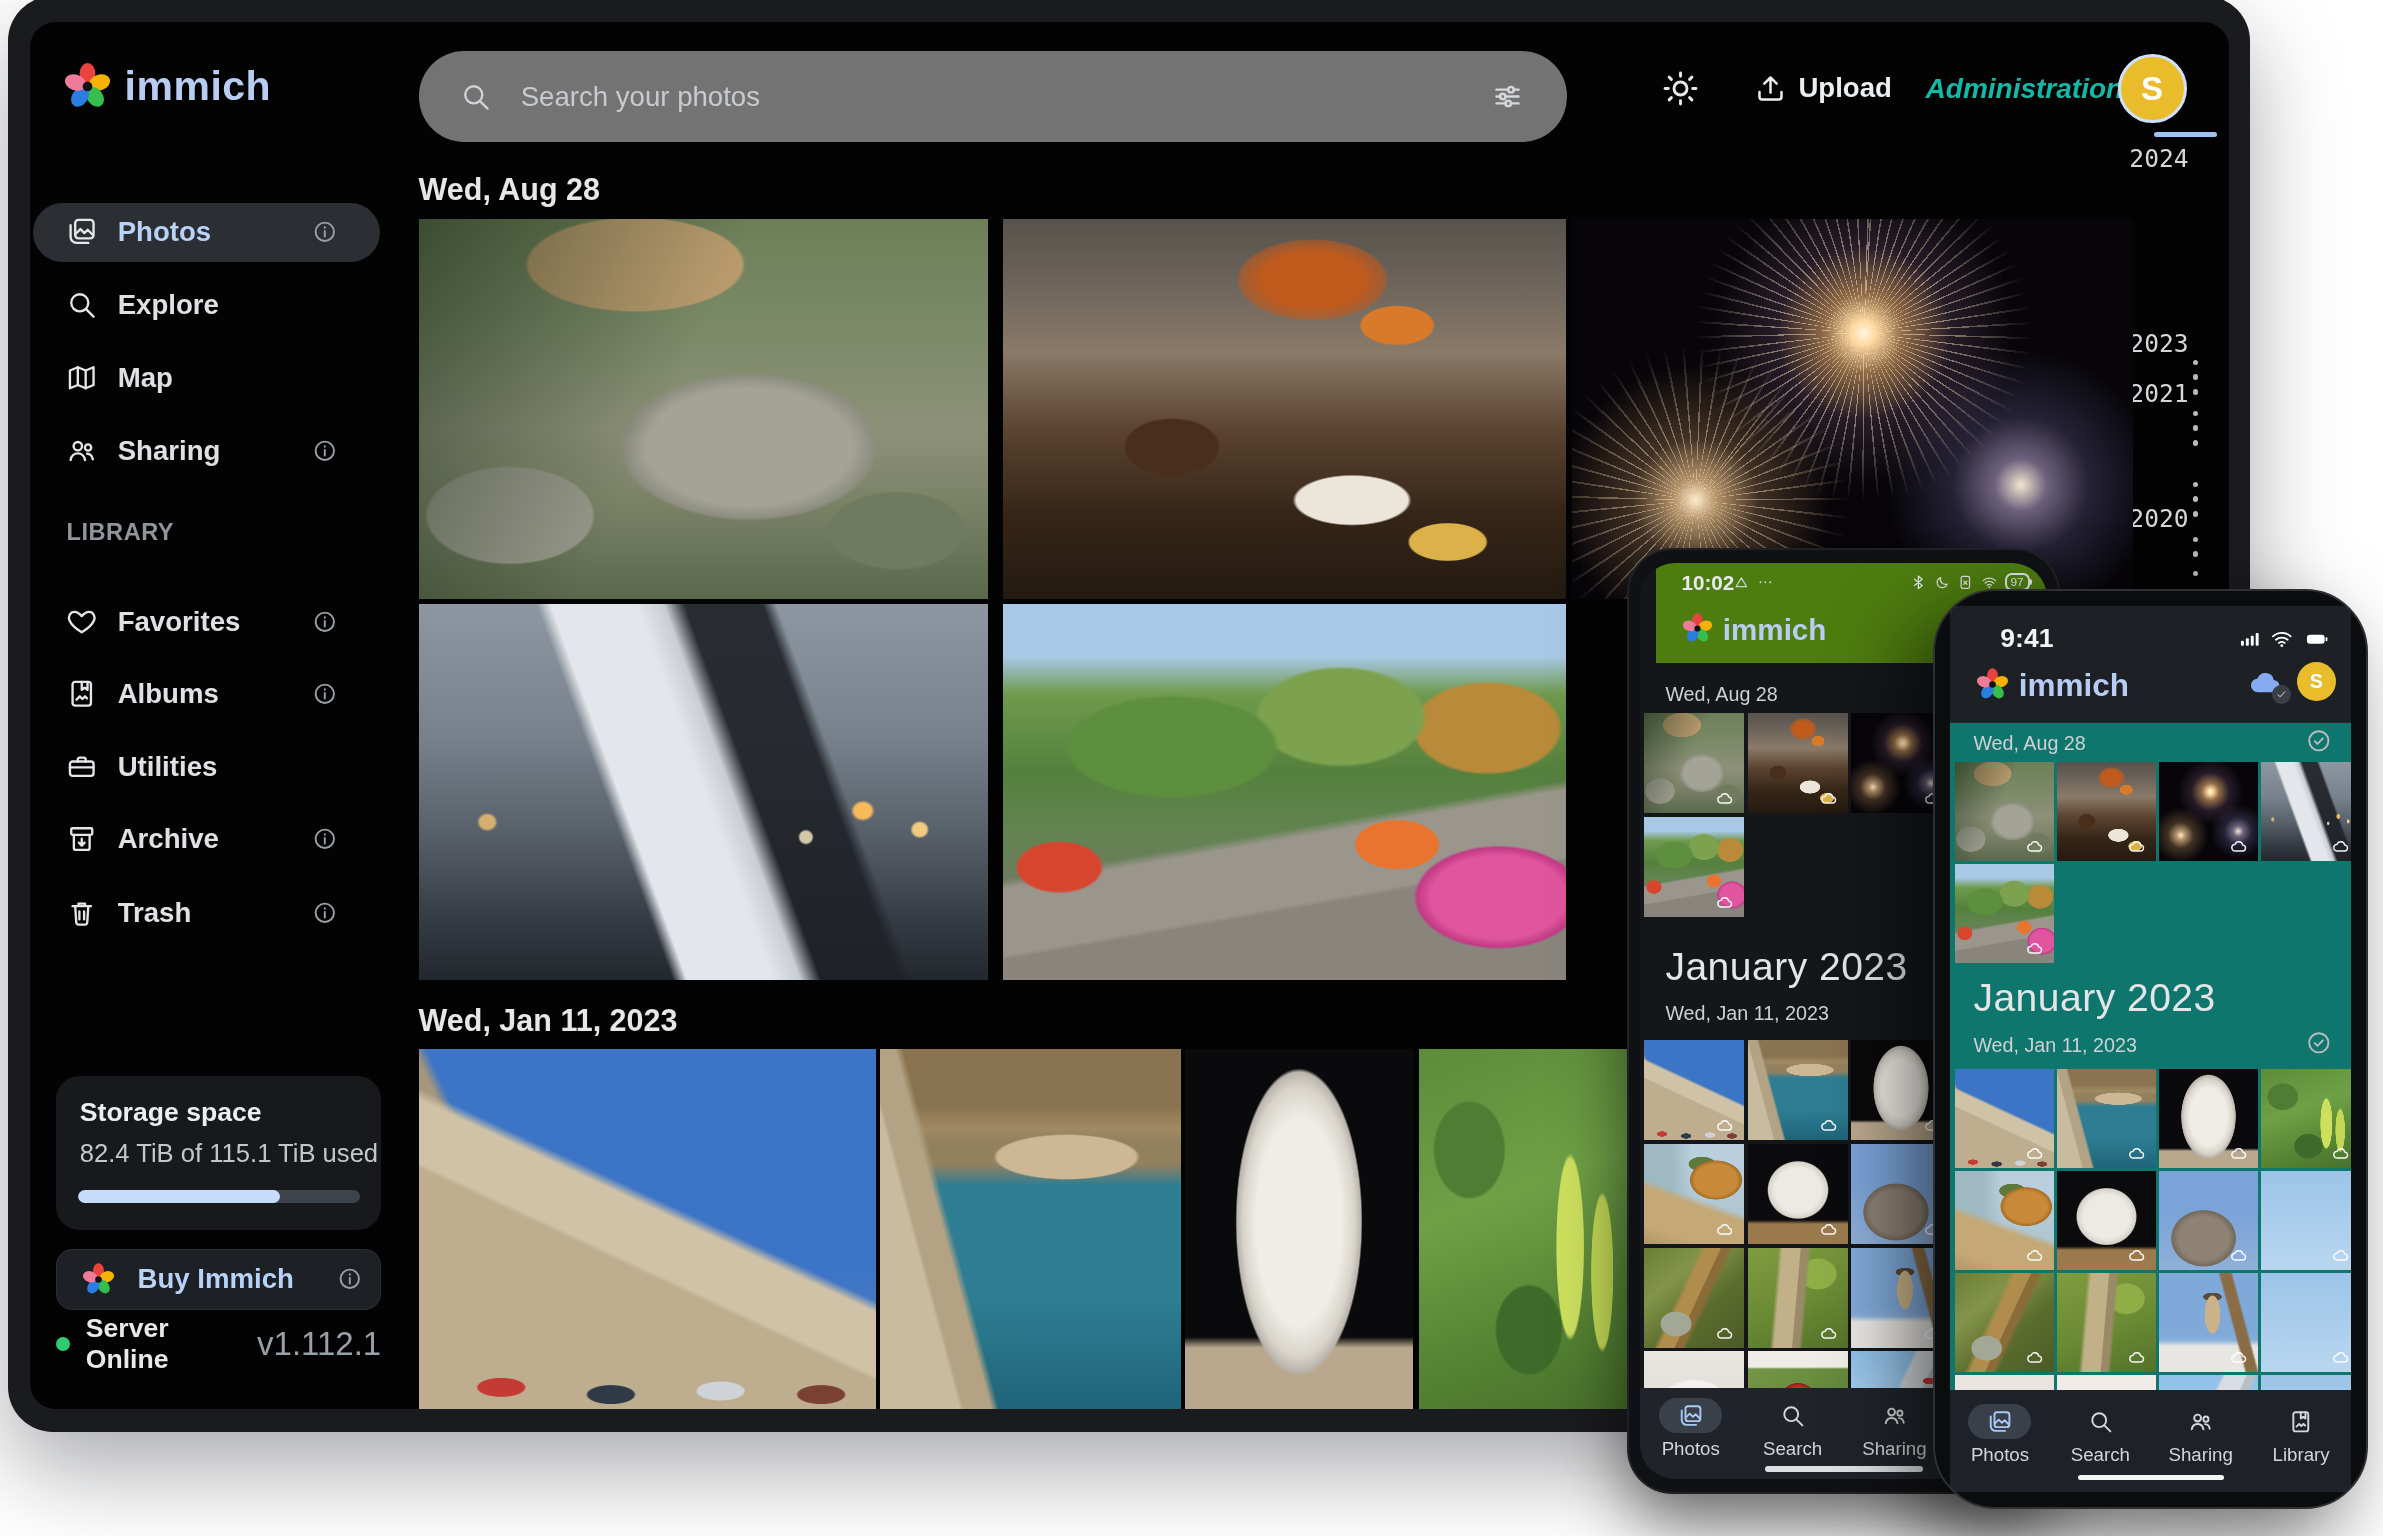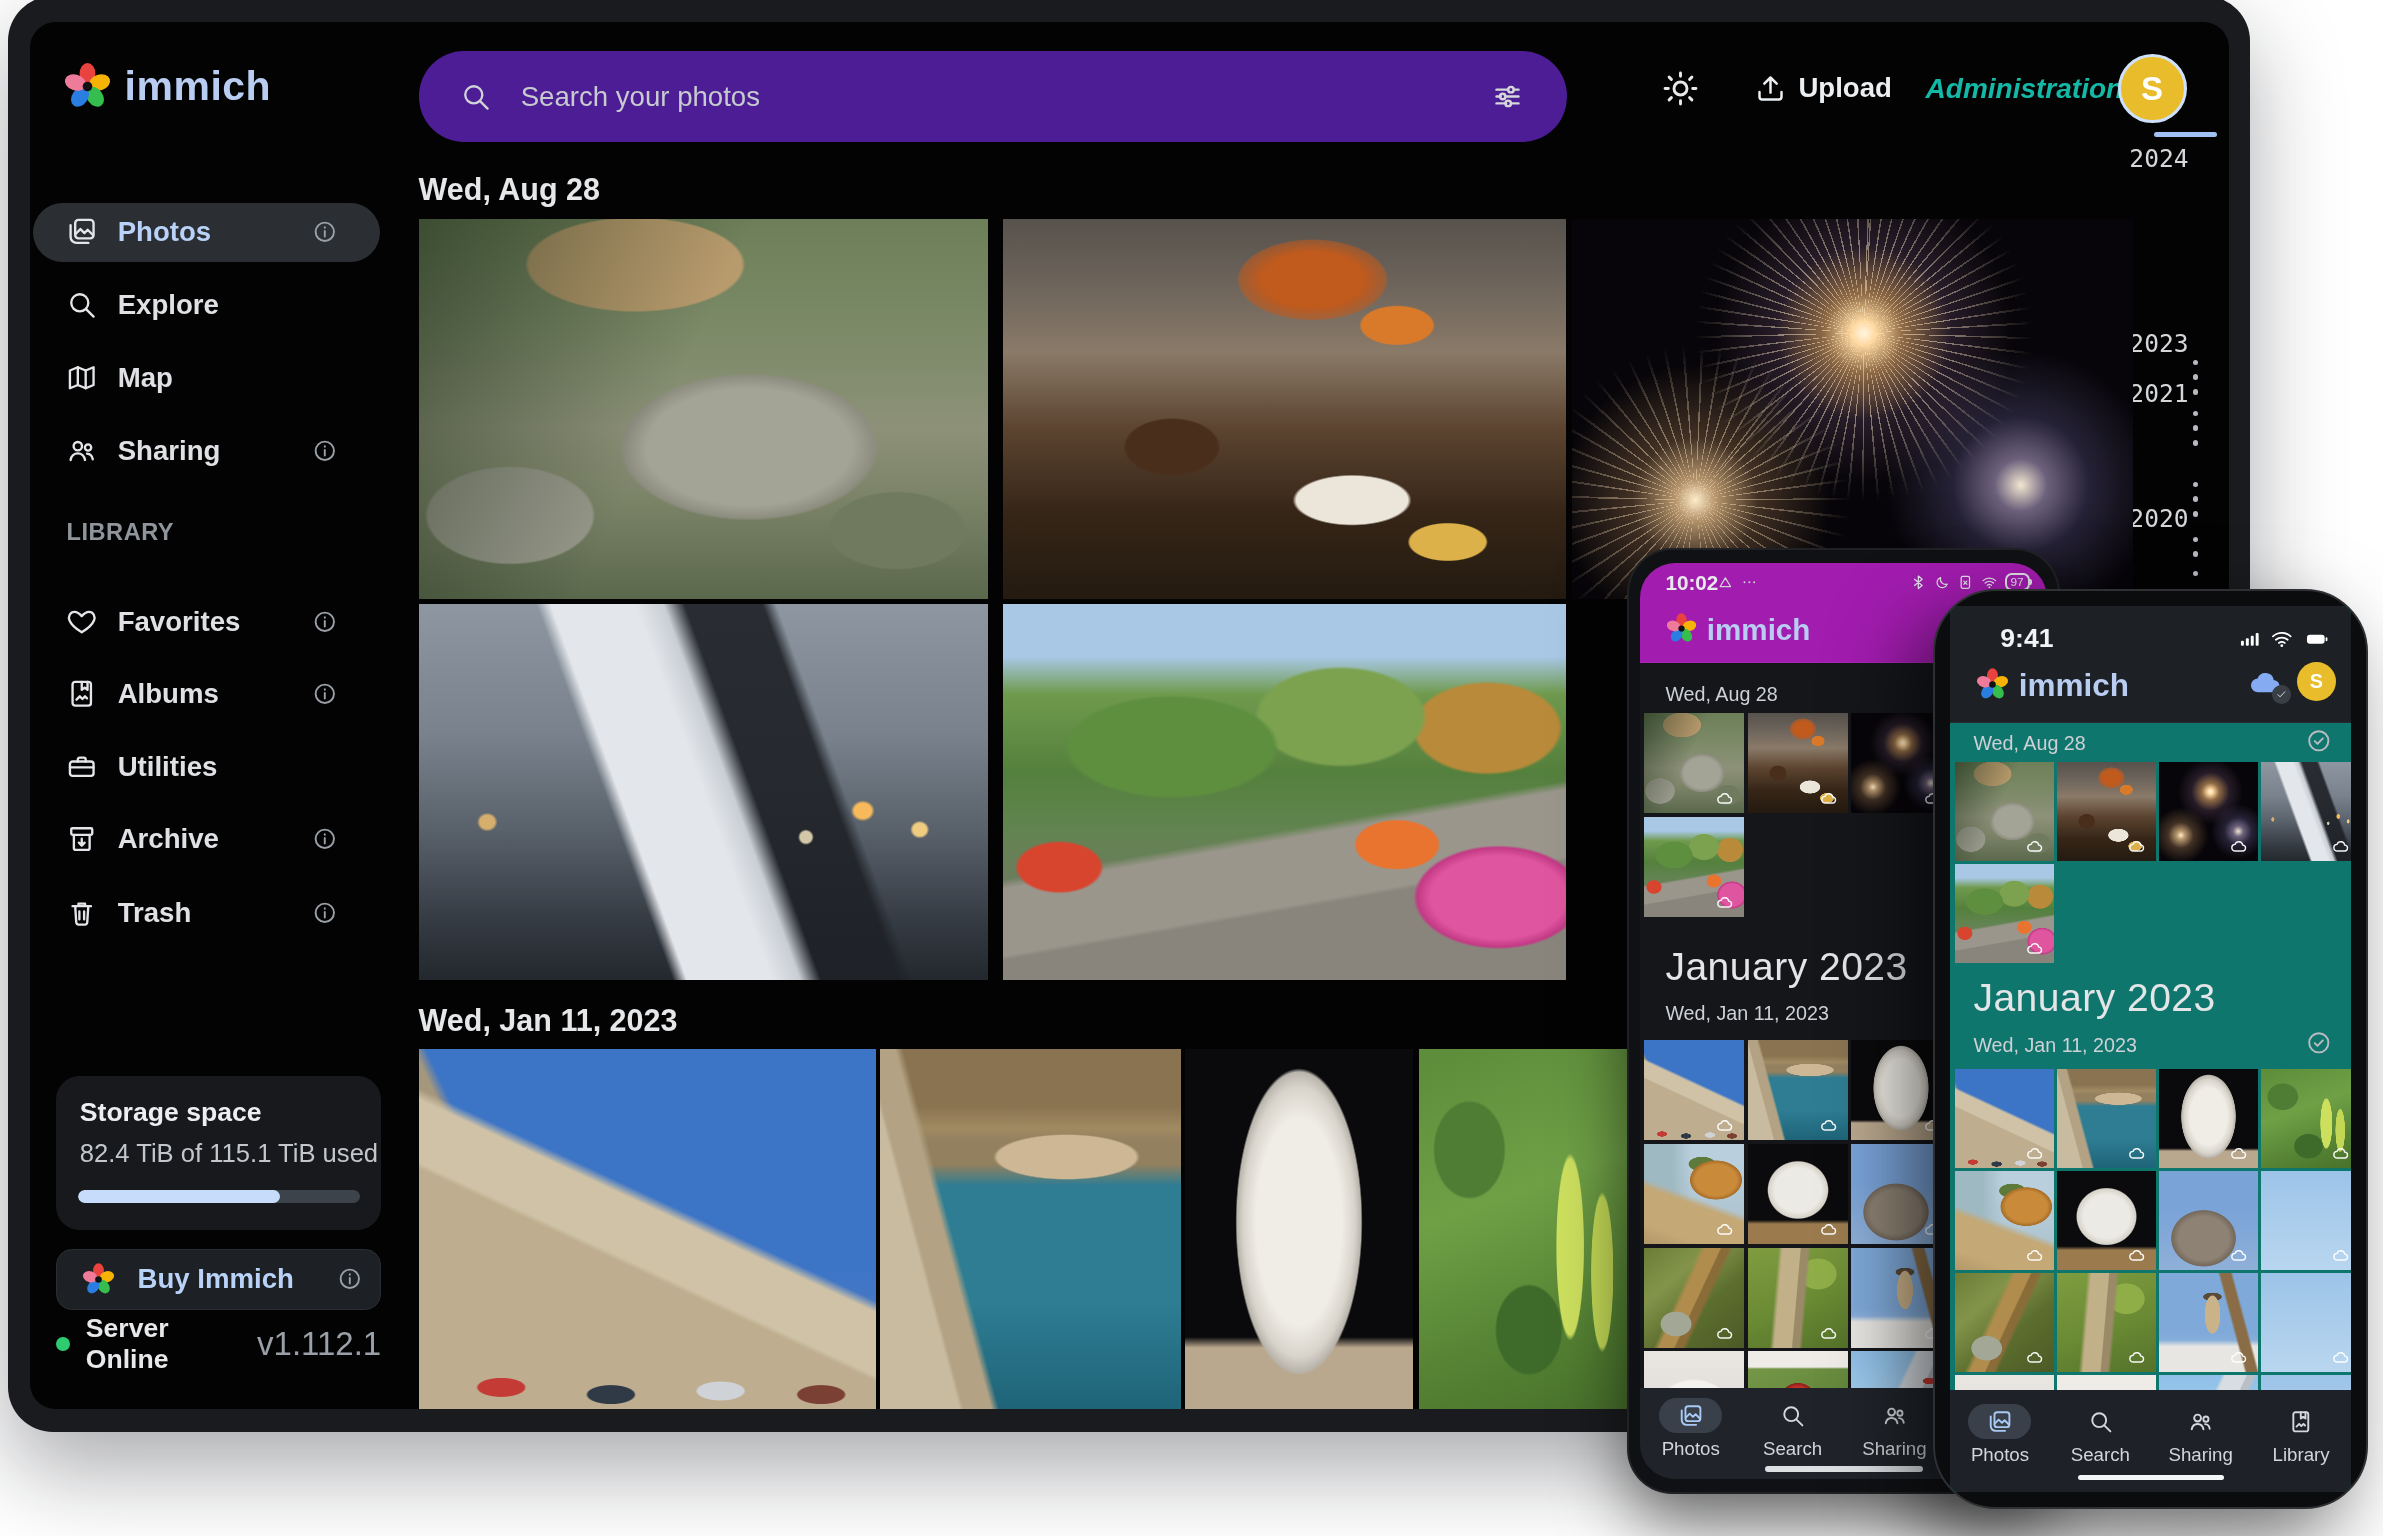--- a/index.html
+++ b/index.html
@@ -12,21 +12,21 @@
   .desktop-bezel{position:absolute;left:7.9px;top:-3.9px;width:2242px;height:1436px;border-radius:45px;
     background:#1a1b1e;box-shadow:0 39px 89px rgba(15,18,25,.35);}
   .desktop-app{position:absolute;left:29.6px;top:21.7px;width:2199px;height:1387px;border-radius:25.6px;
     background:#030304;overflow:hidden;z-index:2;color:#e6e7e9;}
 
   
   .logo-flower{position:absolute;left:32.5px;top:39px;width:51px;height:51px;}
   .logo-text{position:absolute;left:95px;top:39px;height:51px;line-height:51px;
     font-size:41px;font-weight:600;color:#b9cdf3;letter-spacing:0.5px;}
   .search-pill{position:absolute;left:389px;top:29.6px;width:1148px;height:91px;border-radius:45px;
-    background:#4c1d95;display:flex;align-items:center;}
+    background:#737373;display:flex;align-items:center;}
   .search-ic{width:31.5px;height:31.5px;color:#cfd2d6;margin-left:41px;flex:0 0 auto;}
   .search-input{flex:1;margin-left:27.6px;background:transparent;border:none;outline:none;
     font-family:"Liberation Sans",sans-serif;font-size:27.6px;color:#e5e7ea;}
   .search-input::placeholder{color:#c7cbd0;}
   .filter-ic{width:33px;height:33px;color:#d5d8db;margin-right:43px;flex:0 0 auto;cursor:pointer;}
   .sun-btn{position:absolute;left:1631px;top:47px;width:39px;height:39px;color:#e8e9eb;cursor:pointer;}
   .upload-btn{position:absolute;left:1724px;top:47px;height:39px;display:flex;align-items:center;gap:11.8px;
     color:#eceff1;font-size:27.6px;font-weight:700;cursor:pointer;}
   .upload-btn .up-ic{width:33px;height:33px;}
   .admin-btn{position:absolute;left:1896px;top:51px;font-size:28px;font-weight:700;color:#14b8a6;cursor:pointer;font-style:italic;}
@@ -76,21 +76,21 @@
     background:#101114;border:2px solid rgba(255,255,255,.07);box-sizing:border-box;
     box-shadow:0 29.6px 69px rgba(0,0,0,.55);z-index:5;}
   .android .screen{position:absolute;left:10.8px;top:12.8px;right:10.8px;bottom:12.8px;border-radius:35px;
     overflow:hidden;background:#14161a;color:#e6e7e9;}
   .iphone{position:absolute;left:1933px;top:589px;width:435px;height:920px;border-radius:63px;
     background:#0b0c0e;border:2px solid #2e3033;box-sizing:border-box;
     box-shadow:-23.6px 29.6px 79px rgba(0,0,0,.55);z-index:10;}
   .iphone .screen{position:absolute;left:14.8px;top:14.8px;right:14.8px;bottom:14.8px;border-radius:9px;
     overflow:hidden;background:#0f766e;color:#e6e7e9;}
 
-  .a-top{position:absolute;left:0;right:0;top:0;height:99px;background:#a21caf;border-bottom:1px solid rgba(255,255,255,.05);padding-left:37px;}
+  .a-top{position:absolute;left:16px;right:0;top:0;height:99px;background:#4d7c0f;border-bottom:1px solid rgba(255,255,255,.05);padding-left:37px;}
   .a-time{position:absolute;left:25.6px;top:7.9px;font-size:20.7px;font-weight:600;color:#e8eaec;}
   .a-st-l{position:absolute;left:77px;top:10.8px;display:flex;gap:7.9px;color:#cfd3d7;}
   .a-st-l svg{width:16.7px;height:16.7px;}
   .a-st-r{position:absolute;right:17.7px;top:9.9px;display:flex;align-items:center;gap:6.9px;color:#dfe2e6;}
   .a-st-r svg{width:16.7px;height:16.7px;}
   .batt{border:2px solid #dfe2e6;border-radius:6.9px;font-size:11.8px;line-height:14.8px;padding:0 3.9px;color:#dfe2e6;position:relative;}
   .batt::after{content:"";position:absolute;right:-4.9px;top:3.9px;width:3px;height:6.9px;background:#dfe2e6;border-radius:0 2px 2px 0;}
   .m-flower{position:absolute;width:33px;height:33px;}
   .m-wordmark{position:absolute;font-size:29.6px;font-weight:600;color:#b9cdf3;}
   .m-date{position:absolute;font-size:19.7px;color:#ced1d5;}

